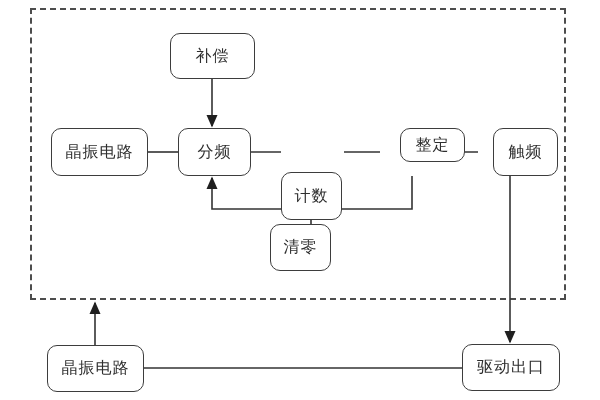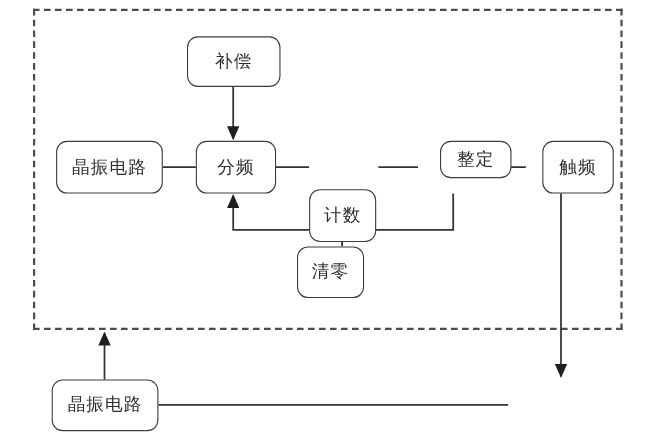--- a/index.html
+++ b/index.html
@@ -64,14 +64,15 @@
   </svg>
 
   <div class="node n-compensation">补偿</div>
   <div class="node n-crystal">晶振电路</div>
   <div class="node n-divider">分频</div>
   <div class="node n-counter">计数</div>
   <div class="node n-setting">整定</div>
   <div class="node n-trigger">触频</div>
   <div class="node n-reset">清零</div>
   <div class="node n-stepdown">晶振电路</div>
+  <div class="node n-driveout">驱动出口</div>
 
 </div>
 
 </body></html>

